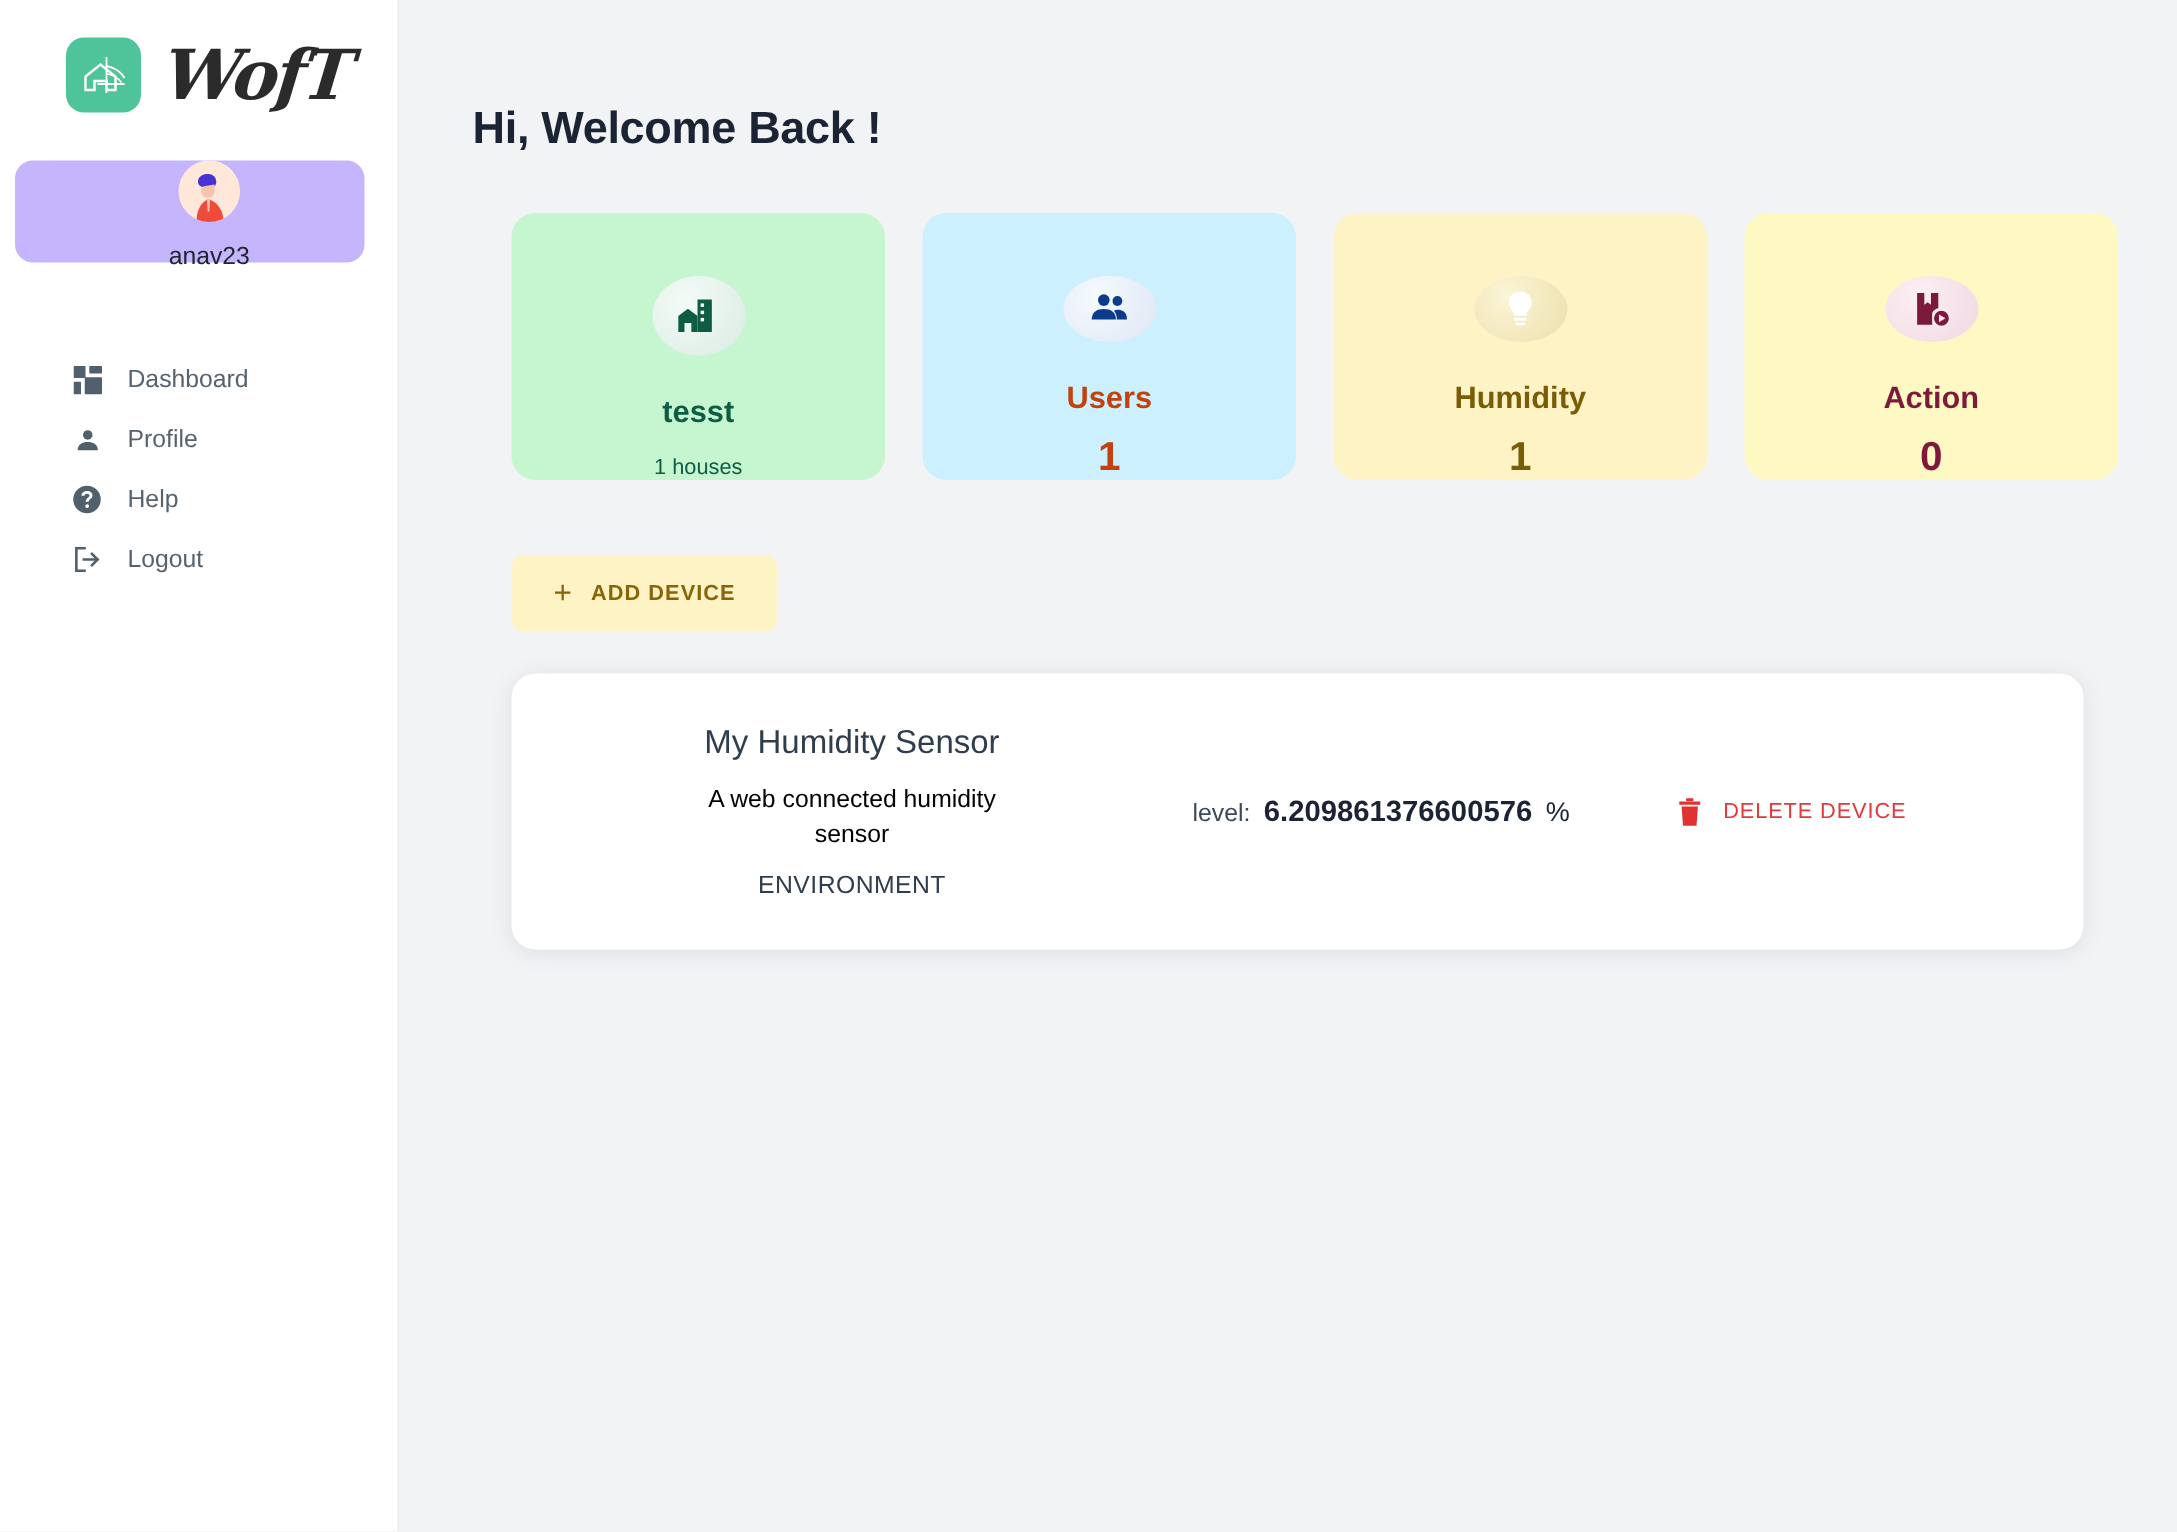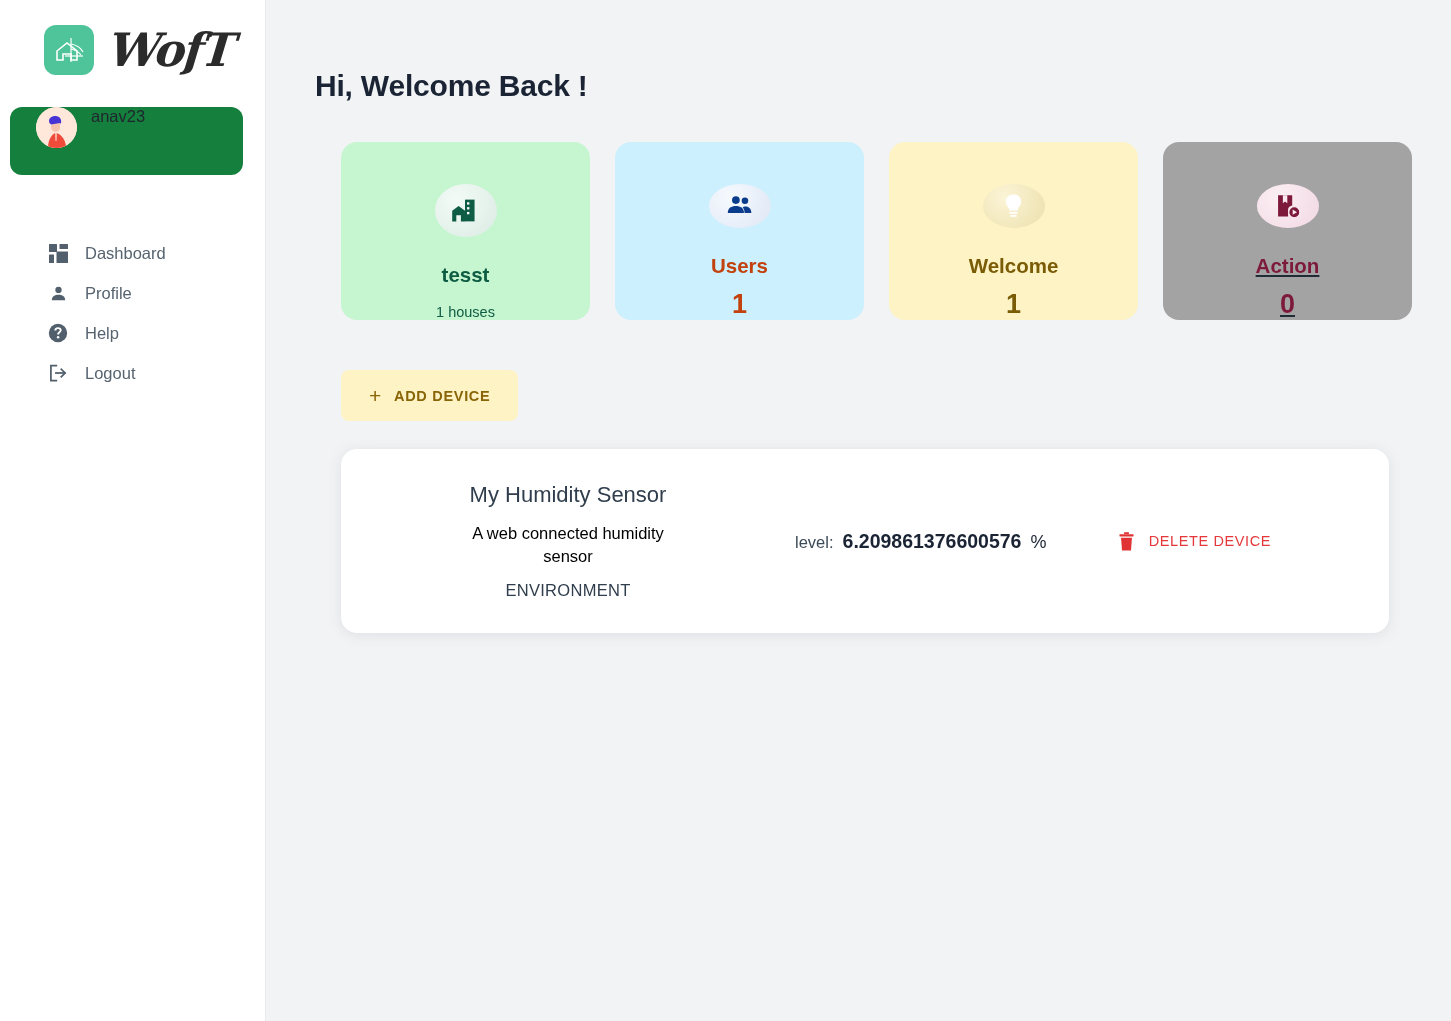--- a/index.html
+++ b/index.html
@@ -62,24 +62,26 @@
     letter-spacing: -2px;
     line-height: 1;
     transform: skewX(-6deg);
     margin-left: 4px;
   }
 
   .user-card {
     margin: 21px 22px 0 10px;
     height: 68px;
     border-radius: 12px;
-    background: #15803d;
-    display: flex;
+    background: #c4b5fd;
+    display: flex;
+    align-items: center;
     gap: 14px;
     padding-left: 26px;
+    flex-direction: column;
   }
 
   .avatar {
     width: 41px;
     height: 41px;
     border-radius: 50%;
     background: #ffe8da;
     overflow: hidden;
     flex: 0 0 41px;
     position: relative;
@@ -190,21 +192,21 @@
   .c-green .stat-orb { background: radial-gradient(circle at 35% 30%, #f3fbf7 0%, #e6f2ec 55%, #d9ebe3 100%); }
 
   .c-blue   { background: #ccf0fd; }
   .c-blue .stat-label, .c-blue .stat-value { color: #c2410c; }
   .c-blue .stat-orb { background: radial-gradient(circle at 35% 30%, #f6fafe 0%, #e9eff9 55%, #dee7f5 100%); }
 
   .c-yellow { background: #fdf3c4; }
   .c-yellow .stat-label, .c-yellow .stat-value { color: #7a5c06; }
   .c-yellow .stat-orb { background: radial-gradient(circle at 35% 30%, #fbf4d6 0%, #f3e9bf 55%, #eadfab 100%); }
 
-  .c-peach  { background: #a3a3a3; text-decoration: underline; }
+  .c-peach  { background: #fef9c3; }
   .c-peach .stat-label, .c-peach .stat-value { color: #7d1a3c; }
   .c-peach .stat-orb { background: radial-gradient(circle at 35% 30%, #fbf0f4 0%, #f6e2ea 55%, #f0d8e2 100%); }
 
   
   .add-device-wrap { padding: 50px 0 0 75px; }
 
   .add-device-btn {
     display: inline-flex;
     align-items: center;
     gap: 12px;
@@ -396,21 +398,21 @@
       </div>
 
       <div class="stat-card c-yellow">
         <div class="stat-orb">
           <svg width="27" height="27" viewBox="0 0 24 24" fill="#ffffff">
             <path d="M12 2.2 C8 2.2 5.2 5 5.2 8.6 C5.2 11.2 6.7 12.9 8 14.3 L8 16.4 L16 16.4 L16 14.3 C17.3 12.9 18.8 11.2 18.8 8.6 C18.8 5 16 2.2 12 2.2 Z"></path>
             <rect x="8.2" y="17.7" width="7.6" height="1.7" rx="0.85"></rect>
             <rect x="9.1" y="20.5" width="5.8" height="1.6" rx="0.8"></rect>
           </svg>
         </div>
-        <div class="stat-label">Welcome</div>
+        <div class="stat-label">Humidity</div>
         <div class="stat-value">1</div>
       </div>
 
       <div class="stat-card c-peach">
         <div class="stat-orb">
           <svg width="28" height="28" viewBox="0 0 24 24" fill="#7d1a3c">
             <path d="M3.5 2.8 L15.6 2.8 L15.6 11.6 C14 11.9 12.7 12.9 12.1 14.3 L12.1 21 L3.5 21 Z"></path>
             <path d="M7.6 2.8 L11.4 2.8 L11.4 9.6 L9.5 8.1 L7.6 9.6 Z" fill="#fbeaef"></path>
             <circle cx="17.4" cy="17.3" r="4.8"></circle>
             <circle cx="17.4" cy="17.3" r="4.8" fill="none" stroke="#fbeaef" stroke-width="1.1"></circle>

